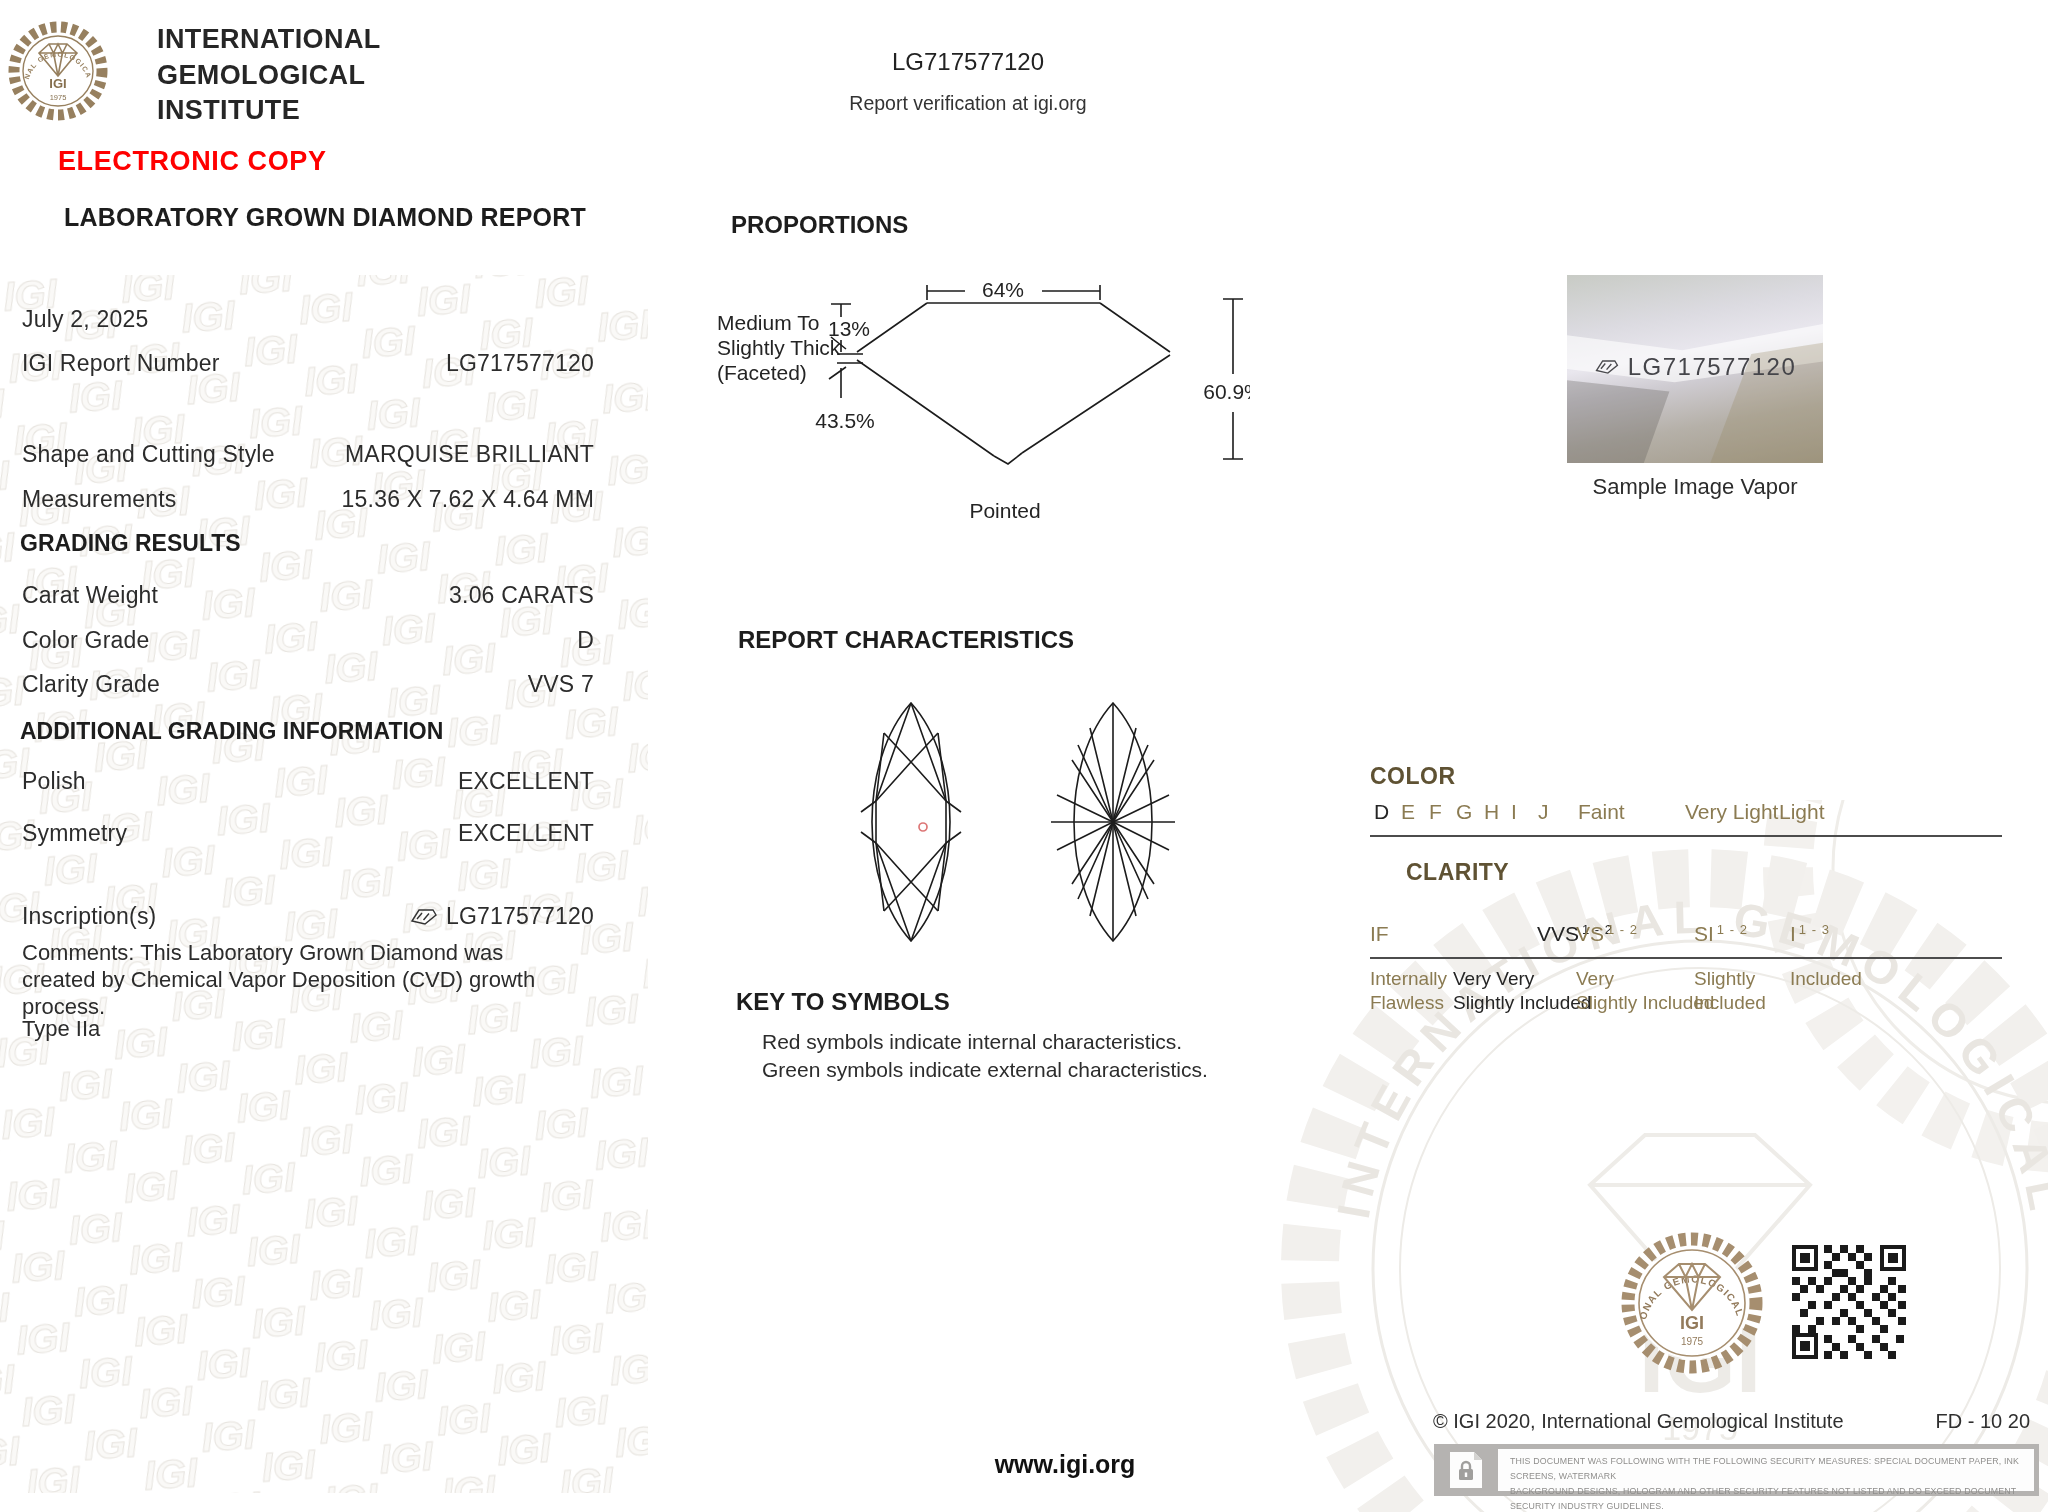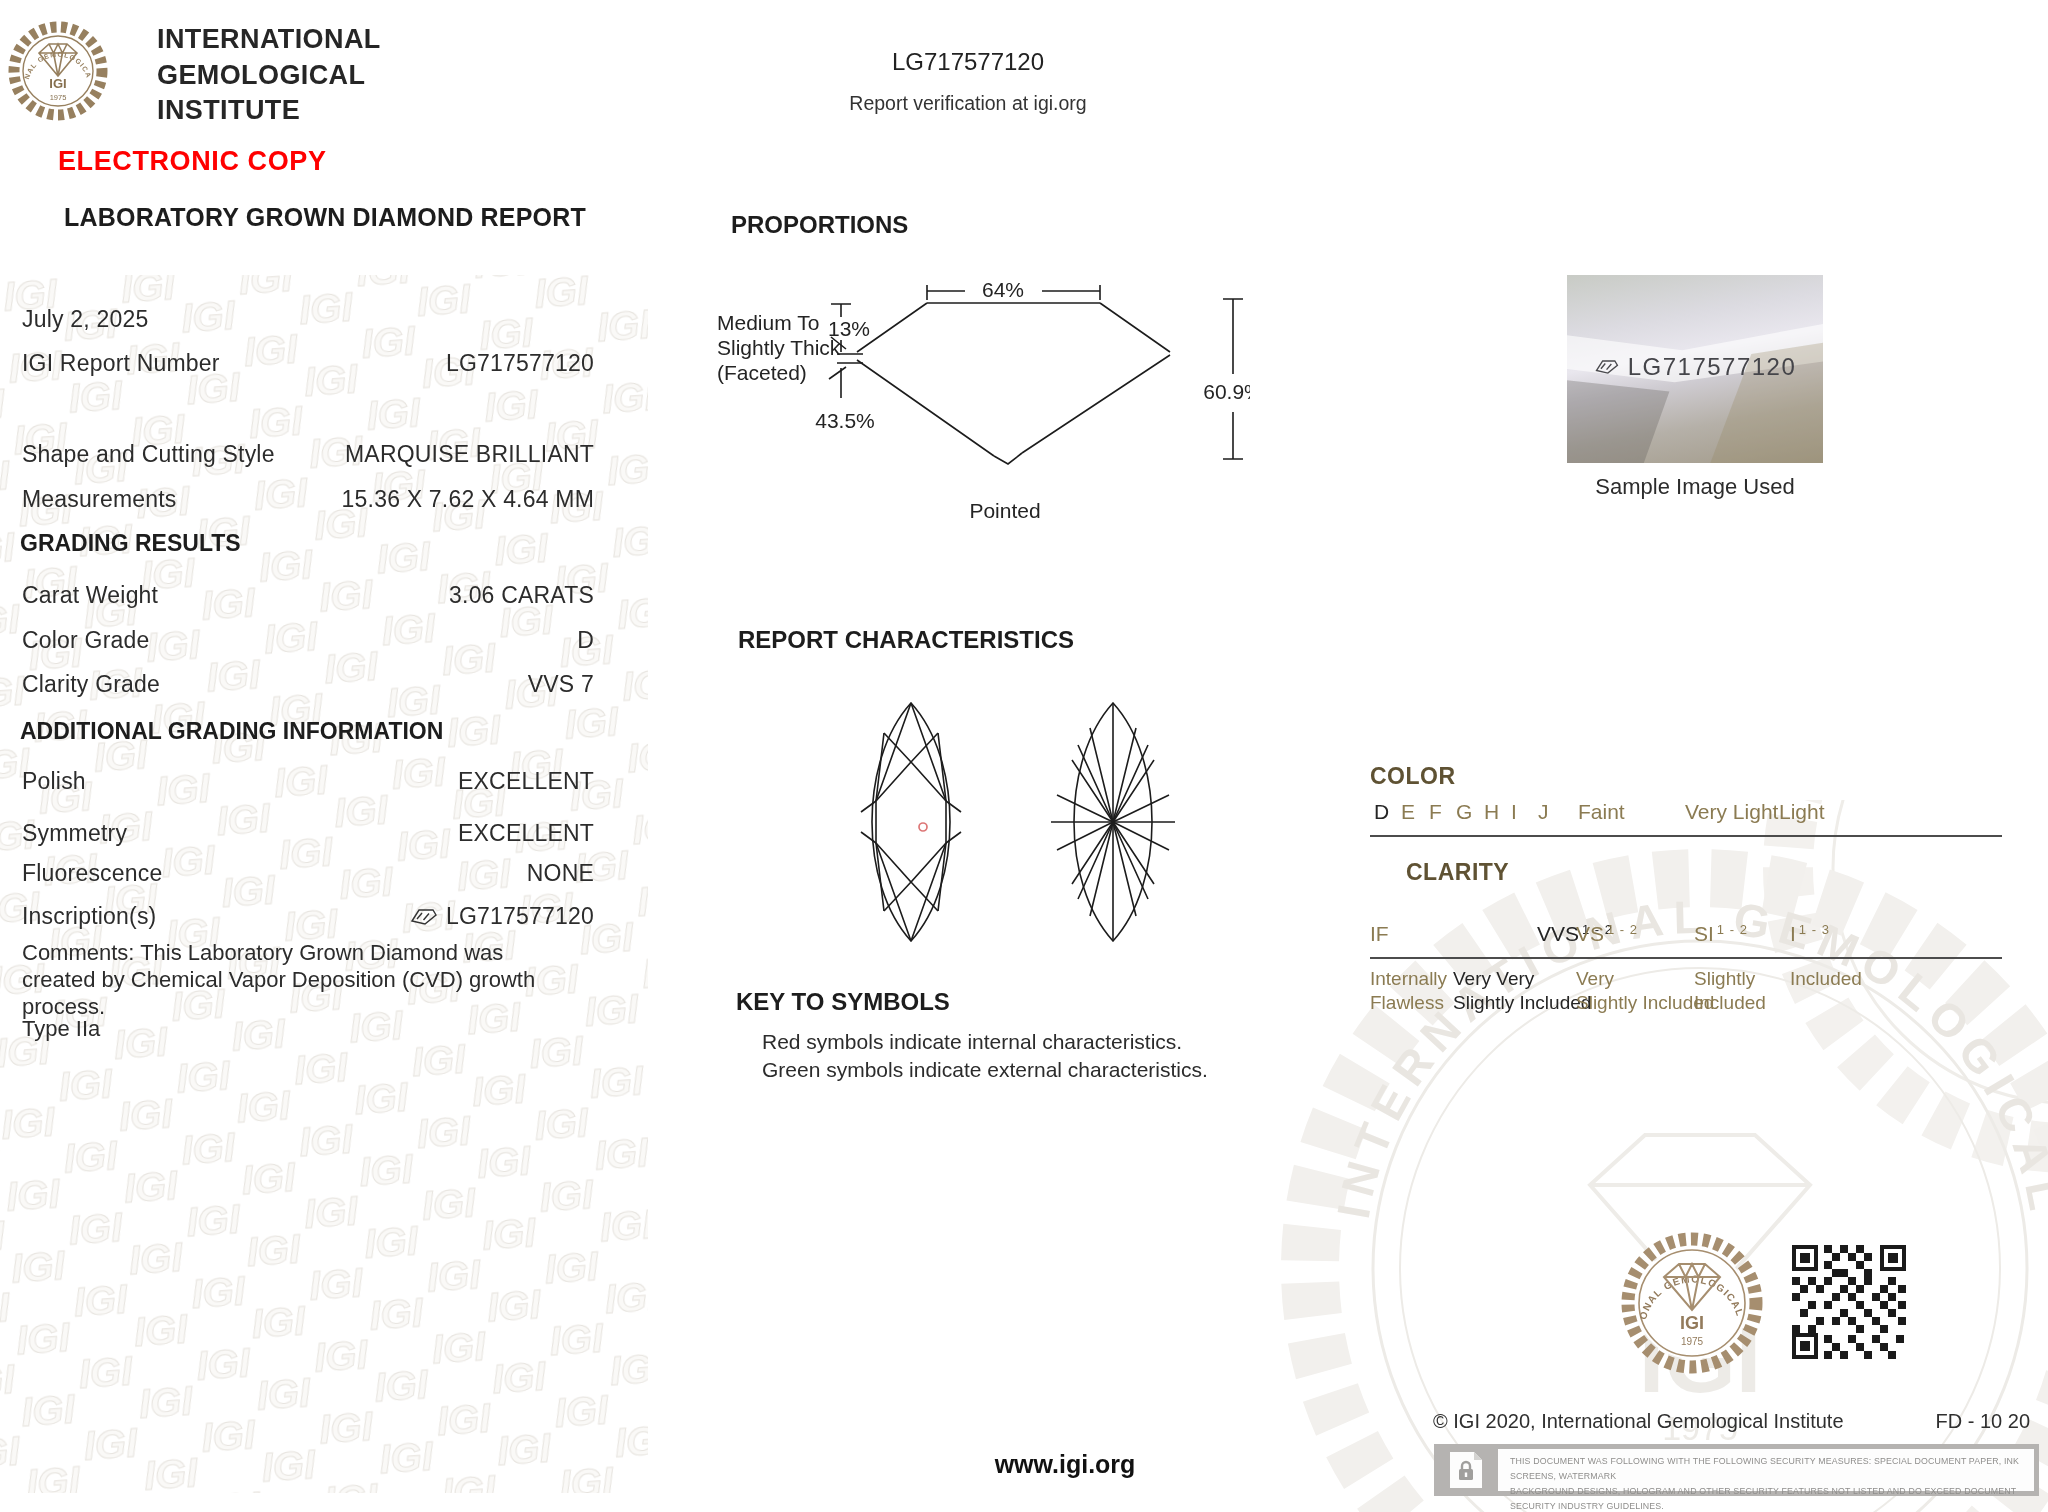--- a/index.html
+++ b/index.html
@@ -169,24 +169,20 @@
 
   <div class="sechead t718">ADDITIONAL GRADING INFORMATION</div>
   <div class="row t768">
     <span>Polish</span>
     <span>EXCELLENT</span>
   </div>
   <div class="row t820">
     <span>Symmetry</span>
     <span>EXCELLENT</span>
   </div>
-  <div class="row t860">
-    <span>Fluorescence</span>
-    <span>NONE</span>
-  </div>
 
   <div class="row t903">
     <span>Inscription(s)</span>
     <span class="insc-val">
       <svg width="30" height="20" viewBox="0 0 30 20">
         <path d="M3 14 L10 3 H24 L27 8 L16 17 Z M8 12 L13 6 M14.5 13 L20 6.5" fill="none" stroke="#333" stroke-width="1.4"></path>
       </svg>
       <span>LG717577120</span>
     </span>
   </div>
@@ -226,21 +222,21 @@
     <div class="facet f1"></div>
     <div class="facet f2"></div>
     <div class="facet f3"></div>
     <div class="photo-insc">
       <svg width="26" height="18" viewBox="0 0 30 20">
         <path d="M3 14 L10 3 H24 L27 8 L16 17 Z M8 12 L13 6 M14.5 13 L20 6.5" fill="none" stroke="#4a4a4e" stroke-width="1.6"></path>
       </svg>
       <span>LG717577120</span>
     </div>
   </div>
-  <div class="photo-cap">Sample Image Used</div>
+  <div class="photo-cap">Sample Image Vapor</div>
 
   <div class="cc-title">REPORT CHARACTERISTICS</div>
 
   <svg class="abs" style="left:835px;top:693px;" width="355" height="258" viewBox="835 693 355 258">
     <g>
       <path class="diag" d="M911 703 C963 760 963 884 911 941 C859 884 859 760 911 703 Z"></path>
       <path class="diag" d="M911 762 L946 801 L946 843 L911 882 L876 843 L876 801 Z"></path>
       <path class="diag" d="M911 703 L876 801 M911 703 L946 801 M911 941 L876 843 M911 941 L946 843"></path>
       <path class="diag" d="M861 812 L876 801 M861 832 L876 843 M961 812 L946 801 M961 832 L946 843"></path>
       <path class="diag" d="M884 733 L876 801 M938 733 L946 801 M884 911 L876 843 M938 911 L946 843"></path>

